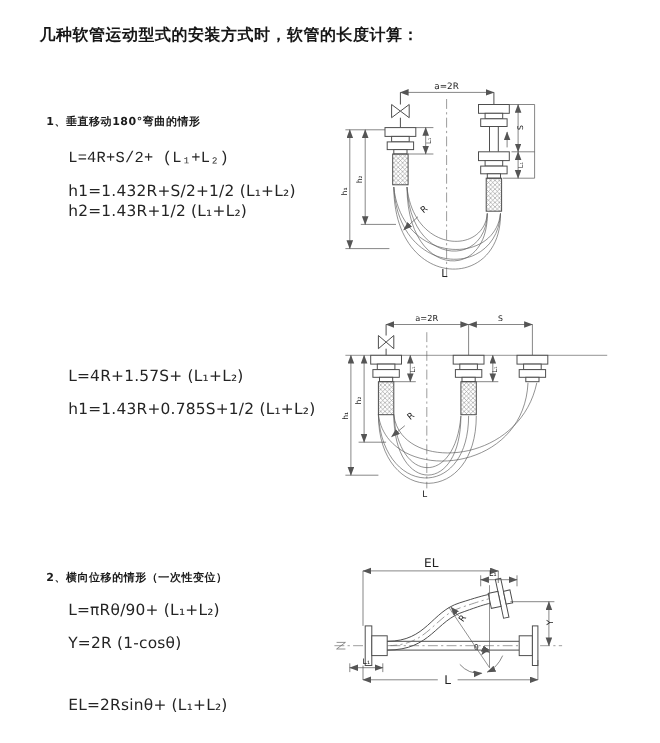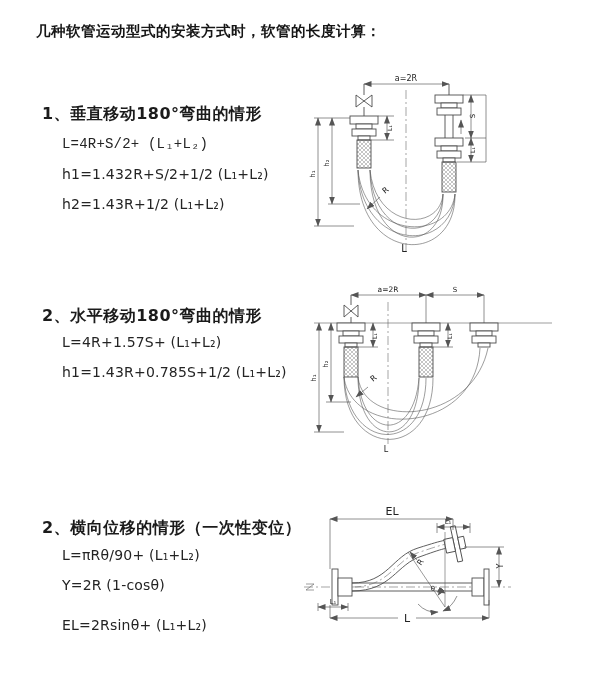--- a/index.html
+++ b/index.html
@@ -1,50 +1,49 @@
 <!DOCTYPE html>
 <html><head>
 <meta charset="utf-8">
 <style>
   html,body{margin:0;padding:0;background:#fff;}
   #page{position:relative;width:552px;height:675px;background:#ffffff;overflow:hidden;
         font-family:"DejaVu Sans","Liberation Sans",sans-serif;color:#1d1d1d;}
   .abs{position:absolute;white-space:nowrap;}
   .title{font-size:14.5px;font-weight:700;letter-spacing:0.5px;color:#161616;}
-  .heading{font-size:16px;font-weight:700;letter-spacing:0.5px;color:#1b1b1b;}
+  .heading{font-size:10px;font-weight:700;letter-spacing:0.5px;color:#1b1b1b;}
   .formula{font-size:14px;font-weight:400;letter-spacing:0.2px;color:#242424;}
   svg.diag{position:absolute;}
   svg .ln{fill:none;stroke:#4d4d4d;stroke-width:0.9;}
   svg .thin{fill:none;stroke:#5a5a5a;stroke-width:0.6;}
   svg .fit{fill:#ffffff;stroke:#4d4d4d;stroke-width:0.9;}
   svg .dim{fill:none;stroke:#555555;stroke-width:0.65;}
   svg .cl{fill:none;stroke:#6a6a6a;stroke-width:0.6;stroke-dasharray:9 3 2 3;}
   svg .braid{stroke:#4d4d4d;stroke-width:0.9;}
   svg text{fill:#222222;font-family:"DejaVu Sans","Liberation Sans",sans-serif;}
 </style>
 </head>
 <body>
 
 <div id="page">
 
   <div class="abs title" style="left:36px;top:22px;">几种软管运动型式的安装方式时，软管的长度计算：</div>
 
   <div class="abs heading" style="left:42px;top:104px;">1、垂直移动180°弯曲的情形</div>
   <div class="abs formula" style="left:62px;top:136px;font-family:Liberation Mono, monospace;">L=4R+S/2+ (L₁+L₂)</div>
   <div class="abs formula" style="left:62px;top:166px;">h1=1.432R+S/2+1/2 (L₁+L₂)</div>
-  <div class="abs formula" style="left:62px;top:196px;">h2=1.43R+1/2 (L₁+L₂)</div>
-
-  <div class="abs heading" style="left:42px;top:306px;">2、水平移动180°弯曲的情形</div>
+  <div class="abs formula" style="left:62px;top:184px;">h2=1.43R+1/2 (L₁+L₂)</div>
+
   <div class="abs formula" style="left:62px;top:334px;">L=4R+1.57S+ (L₁+L₂)</div>
   <div class="abs formula" style="left:62px;top:364px;text-align:right;">h1=1.43R+0.785S+1/2 (L₁+L₂)</div>
 
   <div class="abs heading" style="left:42px;top:518px;">2、横向位移的情形（一次性变位）</div>
   <div class="abs formula" style="left:62px;top:547px;">L=πRθ/90+ (L₁+L₂)</div>
   <div class="abs formula" style="left:62px;top:577px;">Y=2R (1-cosθ)</div>
-  <div class="abs formula" style="left:62px;top:617px;">EL=2Rsinθ+ (L₁+L₂)</div>
+  <div class="abs formula" style="left:62px;top:633px;">EL=2Rsinθ+ (L₁+L₂)</div>
 
   <svg class="diag" style="left:306px;top:68px;" width="284" height="194" viewBox="0 0 284 194">
     <defs>
       <marker id="d1a" markerWidth="9" markerHeight="8" refX="7.5" refY="3" orient="auto-start-reverse" markerUnits="userSpaceOnUse">
         <path d="M0,0 L8,3 L0,6 z" fill="#555"></path>
       </marker>
       <pattern id="d1b" width="4" height="4" patternUnits="userSpaceOnUse">
         <path d="M0,4 L4,0 M0,0 L4,4" stroke="#8a8a8a" stroke-width="0.5"></path>
       </pattern>
     </defs>

